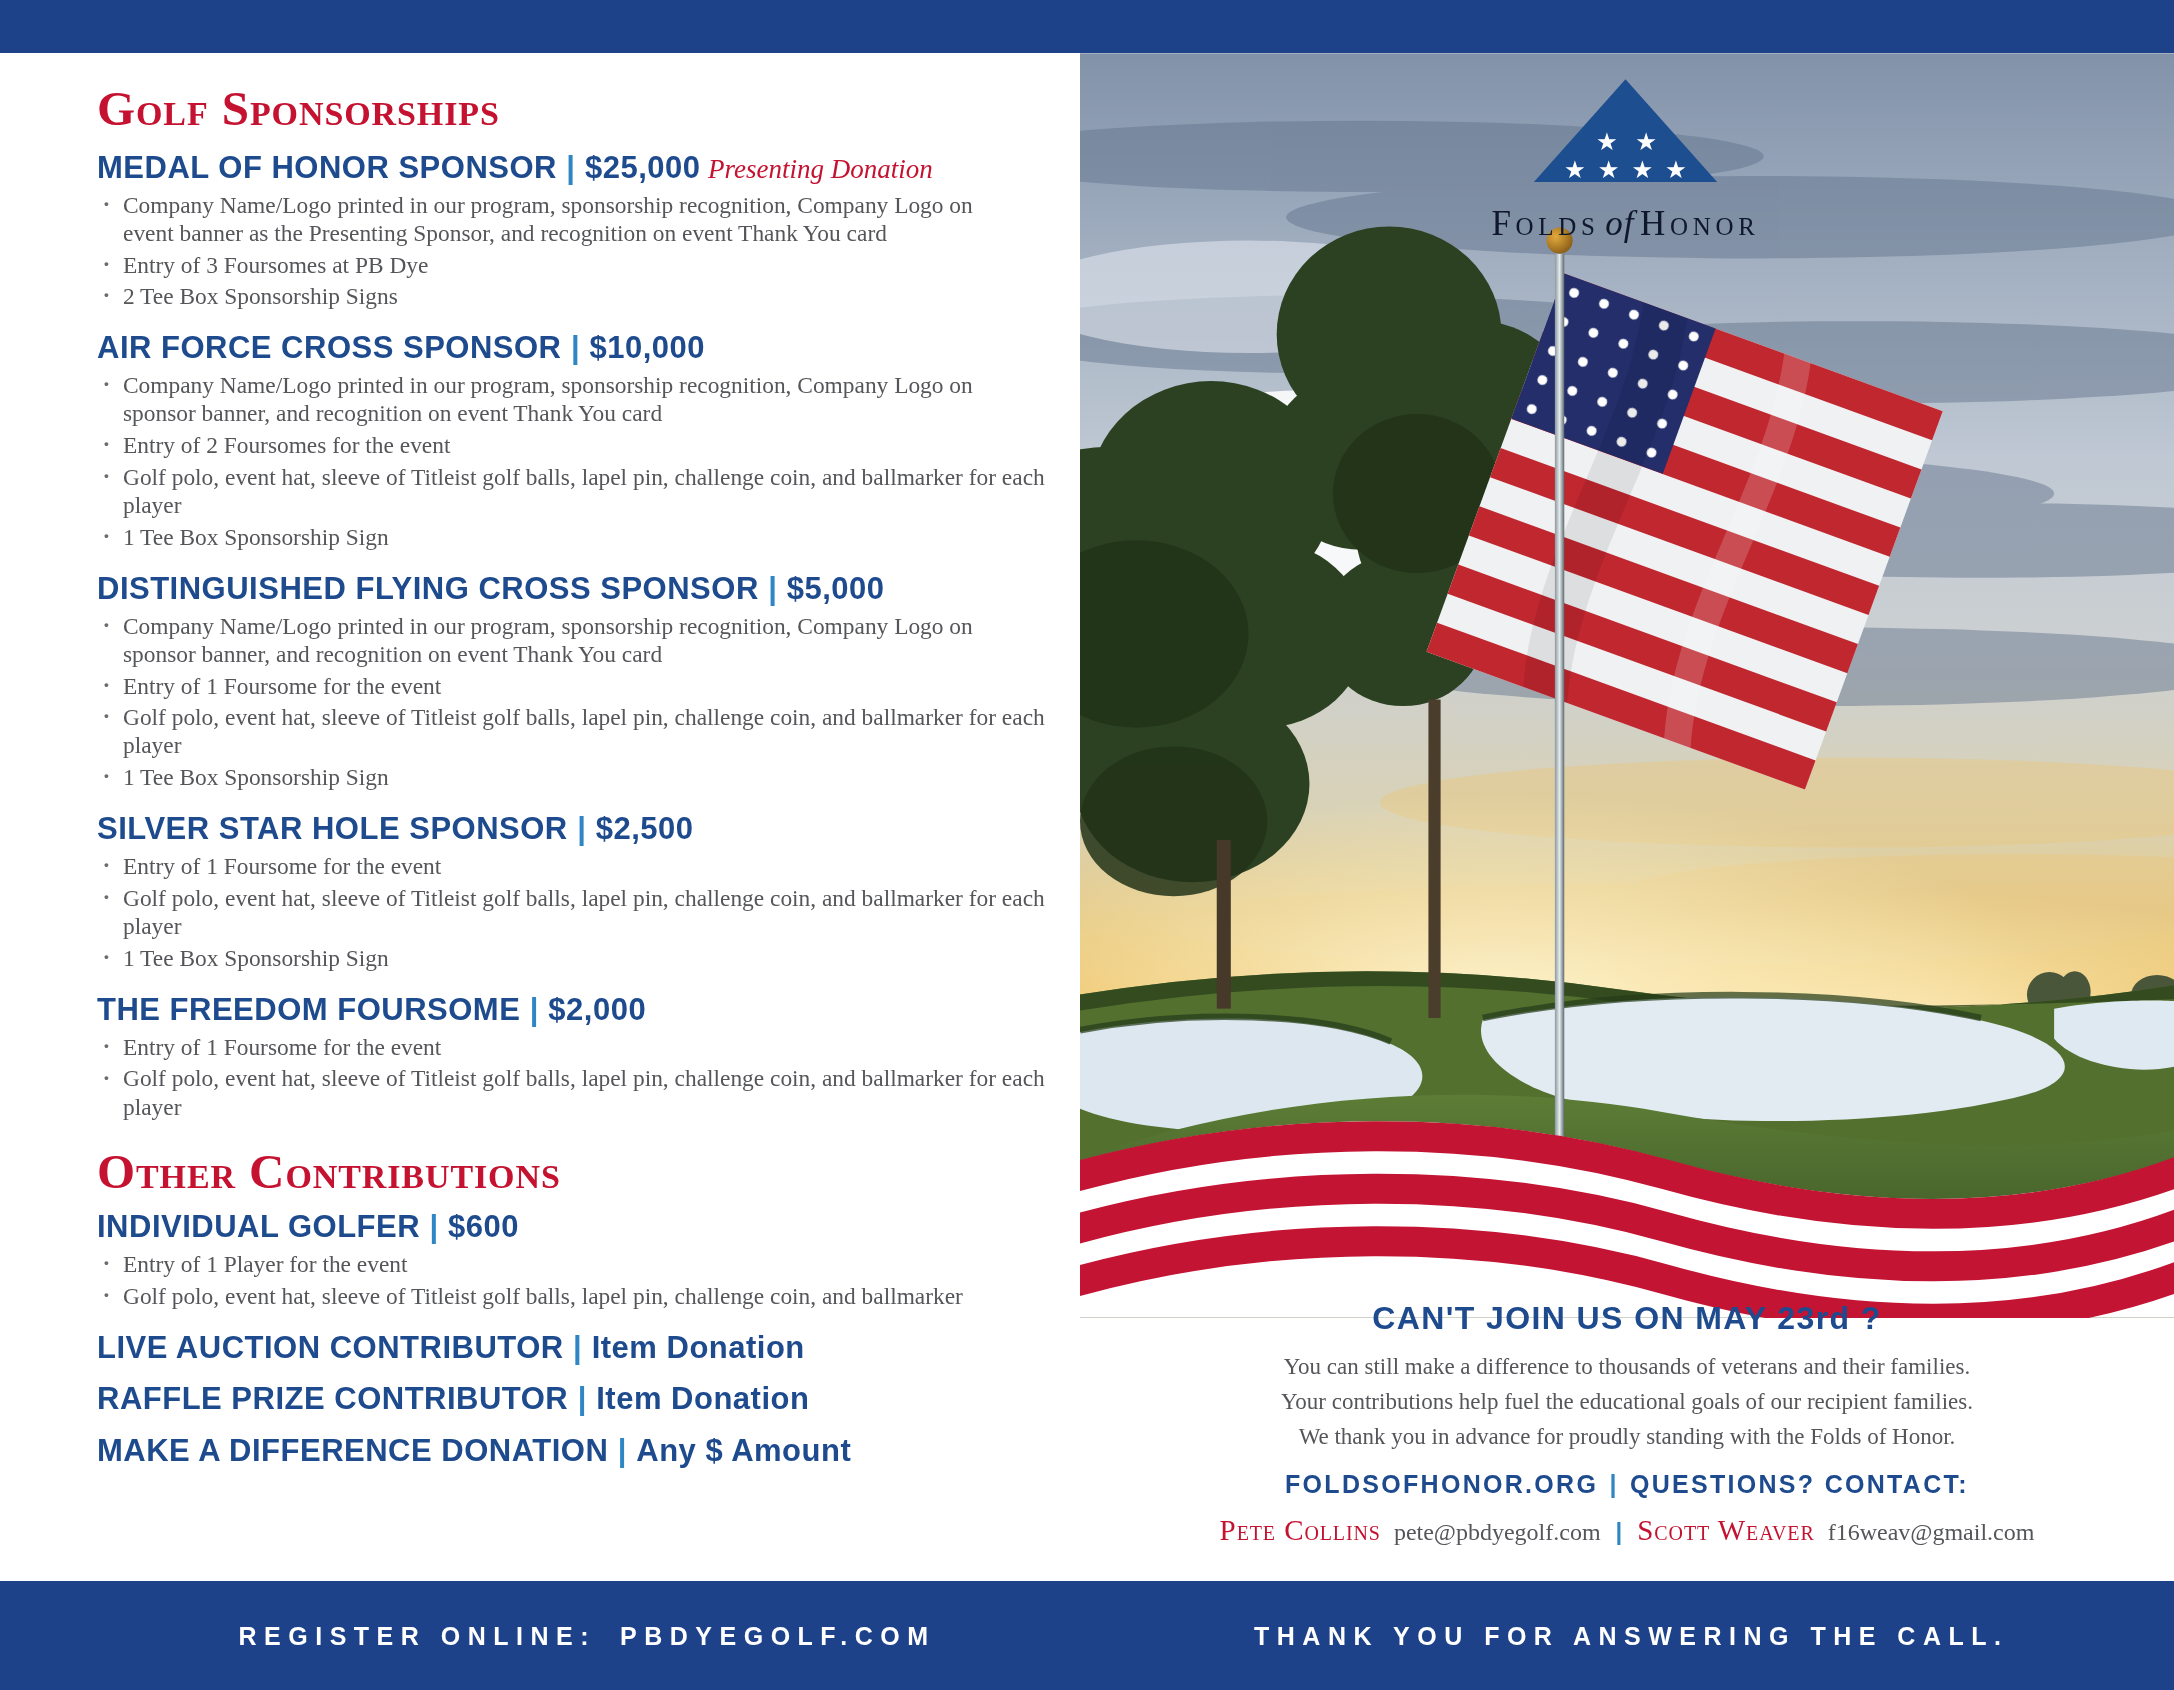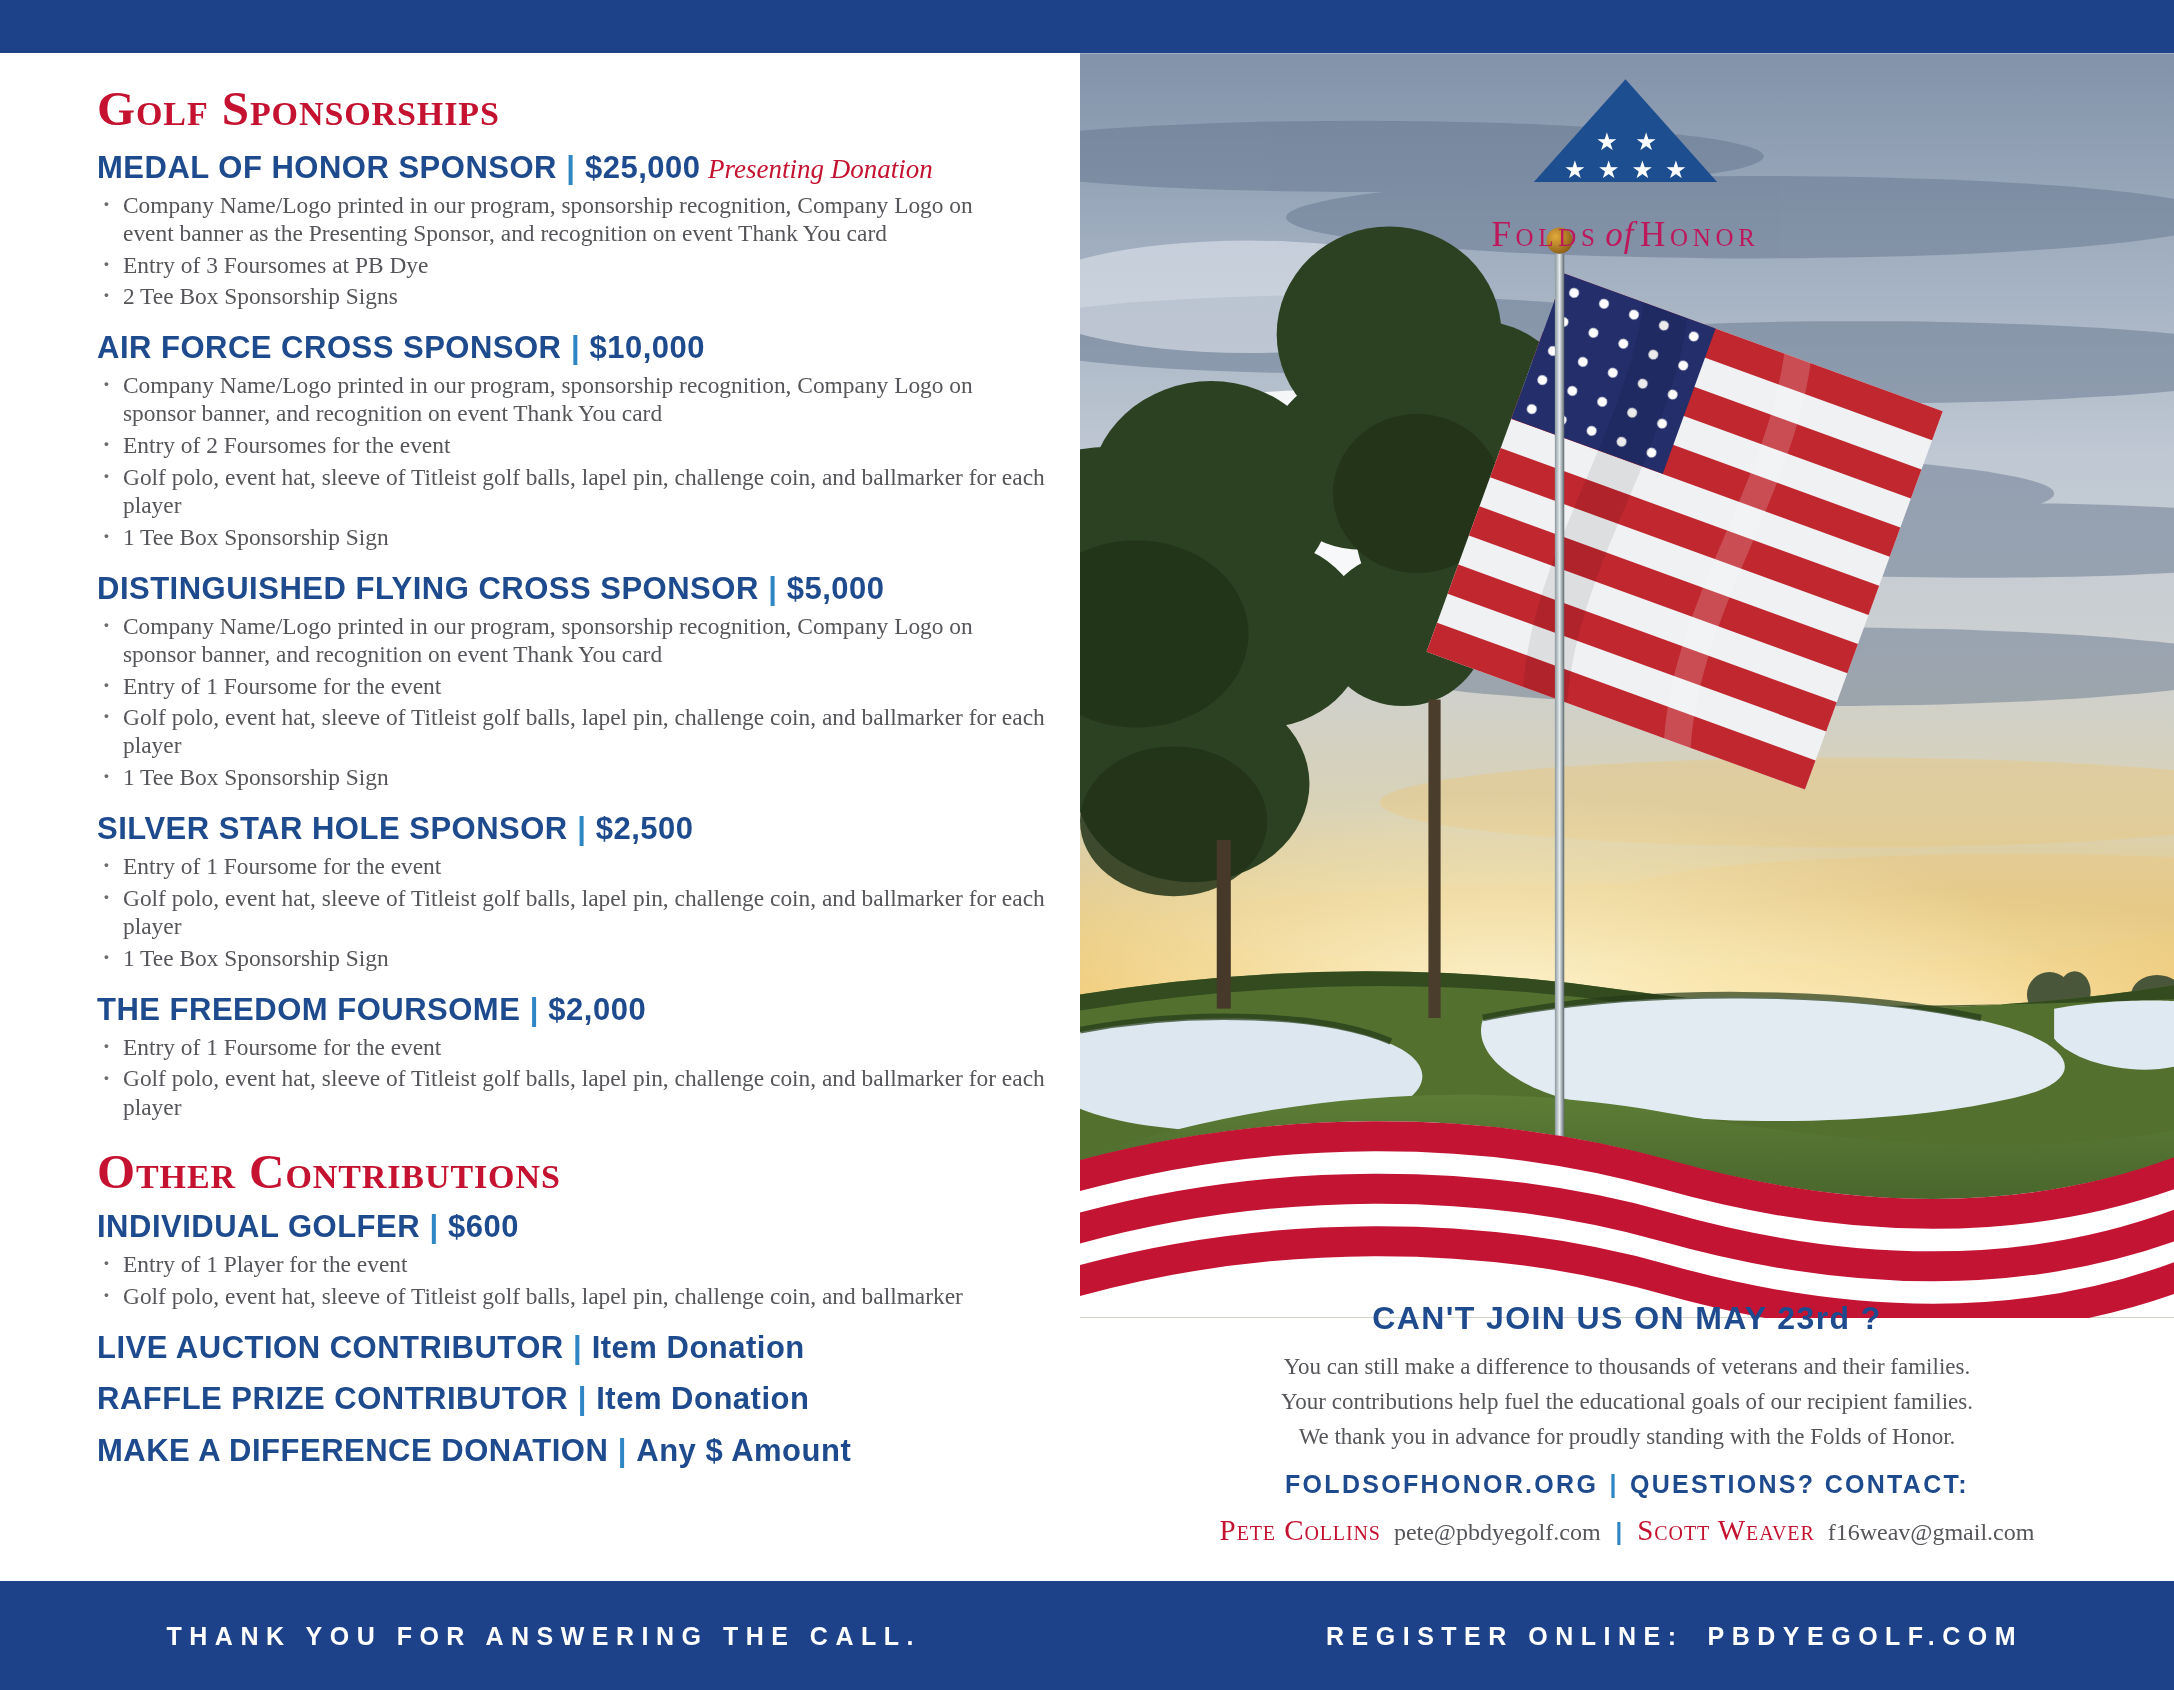--- a/index.html
+++ b/index.html
@@ -31,21 +31,21 @@
   ul.blts li:before{content:"\00B7";position:absolute;left:5.6px;top:-0.9px;color:#6b6c70;
                     font-weight:bold;}
   ul.blts li.narrow{max-width:890px;}
   .contrib{margin:0 0 13px 0;font-size:31px;font-weight:bold;color:#1e4a8e;
            letter-spacing:0.5px;line-height:1.25;}
   .contrib .div{color:#2e86c4;padding:0 9.4px;}
   
   .photo-wrap{position:absolute;left:1080px;top:53px;width:1094px;height:1265px;}
   .photo-wrap svg{display:block;}
   .foh-logo{position:absolute;left:1457px;top:77px;width:337px;text-align:center;}
-  .foh-word{margin-top:26px;font-family:"Liberation Serif",serif;color:#be185d;
+  .foh-word{margin-top:15px;font-family:"Liberation Serif",serif;color:#0f172a;
             font-size:35px;letter-spacing:4.7px;font-variant:small-caps;}
   .foh-word .of{font-style:italic;font-variant:normal;text-transform:lowercase;
                 letter-spacing:0.9px;padding:0 5.6px;}
   
   .right-col{position:absolute;left:1080px;top:1300px;width:1094px;text-align:center;}
   .cta-title{margin:0 0 13px 0;font-size:32px;font-weight:bold;color:#1e4a8e;letter-spacing:1.4px;}
   .cta-line{font-family:"Liberation Serif",serif;font-size:23px;line-height:1.52;color:#55565a;}
   .info-line{margin-top:15px;font-size:25px;font-weight:bold;color:#1e4a8e;letter-spacing:2.3px;}
   .info-line .div{color:#2e86c4;padding:0 11.2px;}
   .contacts{margin-top:15px;font-family:"Liberation Serif",serif;font-size:24px;color:#55565a;}
@@ -299,19 +299,19 @@
     <div class="cta-line">We thank you in advance for proudly standing with the Folds of Honor.</div>
     <div class="info-line">
       <span>FOLDSOFHONOR.ORG</span><span class="div">|</span><span>QUESTIONS? CONTACT:</span>
     </div>
     <div class="contacts">
       <span class="cname">Pete Collins</span><span>pete@pbdyegolf.com</span><span class="div">|</span><span class="cname">Scott Weaver</span><span>f16weav@gmail.com</span>
     </div>
   </div>
 
   <div class="footer-bar">
-    <div class="half">THANK YOU FOR ANSWERING THE CALL.</div>
     <div class="half reg">
       <span>REGISTER ONLINE:</span><span class="site">PBDYEGOLF.COM</span>
     </div>
+    <div class="half">THANK YOU FOR ANSWERING THE CALL.</div>
   </div>
 </div>
 
 
 </body></html>

